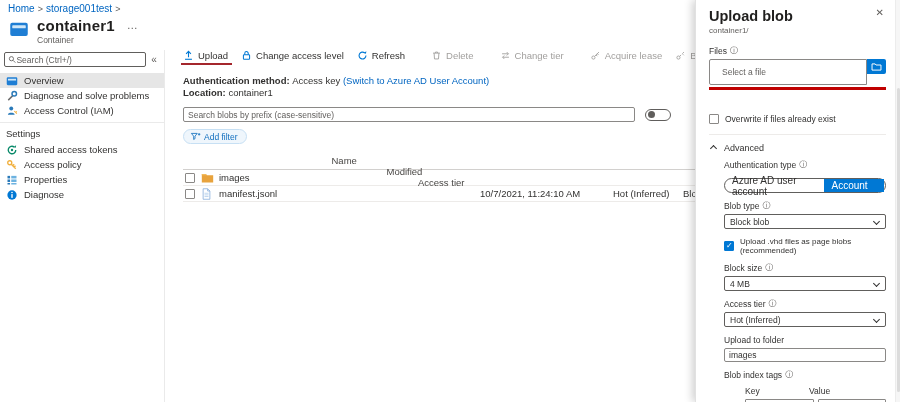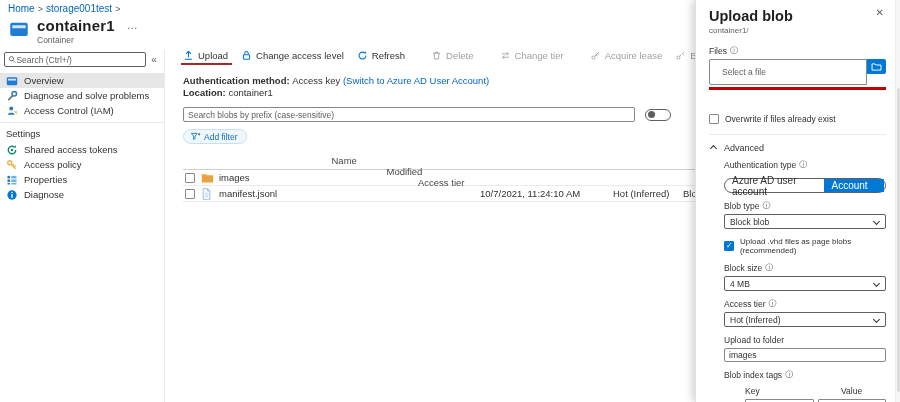--- a/index.html
+++ b/index.html
@@ -96,21 +96,21 @@
   .chev { width:5px; height:5px; border-right:1.3px solid #323130; border-bottom:1.3px solid #323130; transform:rotate(225deg); margin:2px 8px 0 2px; }
   .adv-body { padding-left:15px; }
   .pilltoggle { display:inline-flex; align-items:center; border:1px solid #605e5c; border-radius:9px; height:15px; margin-top:3px; background:#fff; }
   .pillseg { font-size:10px; padding:0 7px; color:#323130; cursor:pointer; }
   .pillseg.sel { background:#0078d4; color:#fff; border-radius:0; height:13px; line-height:13px; margin:0 1px; padding:0 8px; }
   .pselect { position:relative; border:1px solid #605e5c; border-radius:2px; height:15px; line-height:13px; font-size:8.5px; color:#323130; padding:1px 16px 0 5px; margin-top:3px; cursor:pointer; white-space:nowrap; overflow:hidden; }
   .pselect .dchev { position:absolute; right:6px; top:4px; width:5px; height:5px; border-right:1.3px solid #323130; border-bottom:1.3px solid #323130; transform:rotate(45deg); }
   .ptextinput { border:1px solid #8a8886; border-radius:2px; height:14px; margin-top:3px; display:flex; align-items:center; padding:0 4px; position:relative; }
   .ptextinput input { border:none; outline:none; width:100%; font-size:8.5px; font-family:inherit; color:#323130; }
   .tags-head { display:flex; font-size:8.5px; color:#323130; margin-top:6px; padding-left:21px; }
-  .tags-head .th-key { width:96px; }
+  .tags-head .th-key { width:64px; }
   .tags-inputs { display:flex; gap:4px; margin-top:3px; padding-left:21px; }
   .tag-input { width:72px; height:13px; border:1px solid #8a8886; border-radius:1px; }
   .tag-input input { border:none; outline:none; width:100%; height:100%; font-family:inherit; font-size:8.5px; padding:0 3px; }
 
   
   .pscroll { position:absolute; right:0; top:0; bottom:0; width:5px; background:#f6f6f6; border-left:1px solid #ececec; }
   .pscroll .thumb { position:absolute; top:88px; bottom:10px; left:1px; width:3px; background:#dcdcdc; border-radius:2px; }
 </style>
 </head>
 <body>

